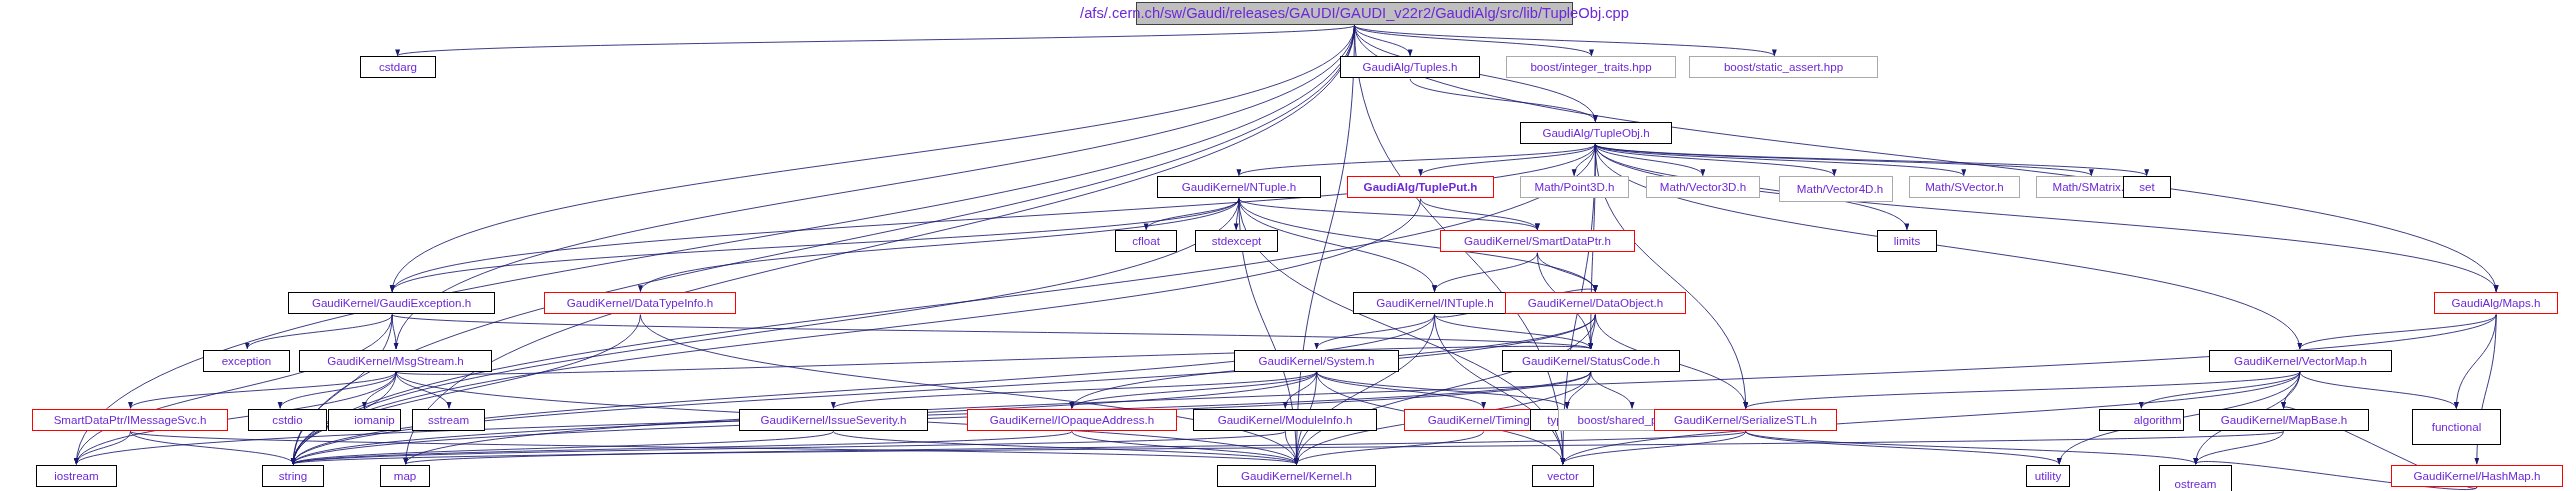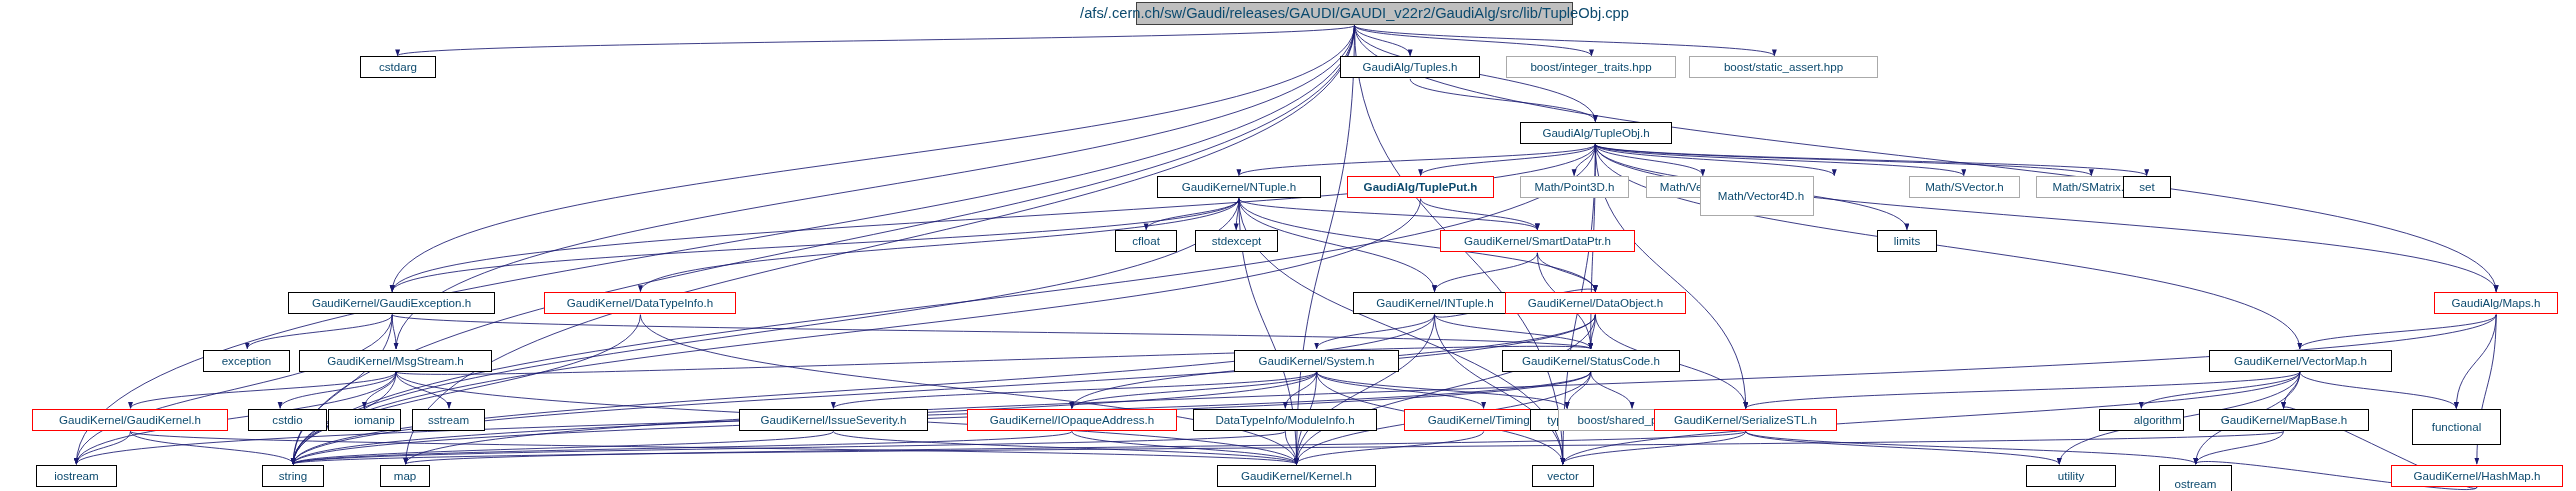--- a/index.html
+++ b/index.html
@@ -3,21 +3,21 @@
 <meta charset="utf-8">
 <style>
   html,body{margin:0;padding:0;background:#ffffff;}
   body{width:2576px;height:491px;overflow:hidden;
        font-family:"Liberation Sans","DejaVu Sans",sans-serif;}
   #graph{position:relative;width:2576px;height:491px;}
   svg.edges{position:absolute;left:0;top:0;width:2576px;height:491px;}
   .node{position:absolute;box-sizing:border-box;
         background:#ffffff;border:0.8px solid #000000;
         display:flex;align-items:center;justify-content:center;
-        color:#0c4a6e;white-space:nowrap;
+        color:#6d28d9;white-space:nowrap;
         font-size:11.6px;line-height:1;}
   .node.root{background:#bfbfbf;border:0.8px solid #404040;font-size:14.7px;}
   .node.red{border:0.8px solid #ff0000;}
   .node.gray{border:0.8px solid #aaaaaa;}
 </style>
 </head>
 <body>
 
 <div id="graph">
   <svg class="edges" viewBox="0 0 3331 635">
@@ -146,55 +146,55 @@
       <div class="node root" style="left: 1136px; top: 2.3px; width: 437px; height: 23px;">/afs/.cern.ch/sw/Gaudi/releases/GAUDI/GAUDI_v22r2/GaudiAlg/src/lib/TupleObj.cpp</div>
       <div class="node" style="left: 360px; top: 56px; width: 76px; height: 22.4px;">cstdarg</div>
       <div class="node" style="left: 1340px; top: 56px; width: 140px; height: 22.4px;">GaudiAlg/Tuples.h</div>
       <div class="node gray" style="left: 1506px; top: 56px; width: 170px; height: 22.4px;">boost/integer_traits.hpp</div>
       <div class="node gray" style="left: 1689px; top: 56px; width: 189px; height: 22.4px;">boost/static_assert.hpp</div>
       <div class="node" style="left: 1520px; top: 122px; width: 152px; height: 22.4px;">GaudiAlg/TupleObj.h</div>
       <div class="node" style="left: 1157px; top: 176px; width: 164px; height: 22.4px;">GaudiKernel/NTuple.h</div>
       <div class="node red" style="left: 1347px; top: 176px; width: 147px; height: 22.4px; font-weight: bold;">GaudiAlg/TuplePut.h</div>
       <div class="node gray" style="left: 1520px; top: 176px; width: 109px; height: 22.4px;">Math/Point3D.h</div>
       <div class="node gray" style="left: 1646px; top: 176px; width: 114px; height: 22.4px;">Math/Vector3D.h</div>
-      <div class="node gray" style="left: 1700px; top: 176px; width: 114px; height: 40px; padding-left: 8px;">Math/Vector4D.h</div>
+      <div class="node gray" style="left: 1779px; top: 176px; width: 114px; height: 26px; padding-left: 8px;">Math/Vector4D.h</div>
       <div class="node gray" style="left: 1909px; top: 176px; width: 111px; height: 22.4px;">Math/SVector.h</div>
       <div class="node gray" style="left: 2036px; top: 176px; width: 111px; height: 22.4px;">Math/SMatrix.h</div>
       <div class="node" style="left: 2123px; top: 176px; width: 48px; height: 22.4px;">set</div>
       <div class="node" style="left: 1115px; top: 230px; width: 62px; height: 22.4px;">cfloat</div>
       <div class="node" style="left: 1195px; top: 230px; width: 83px; height: 22.4px;">stdexcept</div>
       <div class="node red" style="left: 1440px; top: 230px; width: 195px; height: 22.4px;">GaudiKernel/SmartDataPtr.h</div>
       <div class="node" style="left: 1877px; top: 230px; width: 60px; height: 22.4px;">limits</div>
       <div class="node" style="left: 288px; top: 292px; width: 207px; height: 22.4px;">GaudiKernel/GaudiException.h</div>
       <div class="node red" style="left: 544px; top: 292px; width: 192px; height: 22.4px;">GaudiKernel/DataTypeInfo.h</div>
       <div class="node" style="left: 1353px; top: 292px; width: 164px; height: 22.4px;">GaudiKernel/INTuple.h</div>
       <div class="node red" style="left: 1505px; top: 292px; width: 181px; height: 22.4px;">GaudiKernel/DataObject.h</div>
       <div class="node red" style="left: 2434px; top: 292px; width: 124px; height: 22.4px;">GaudiAlg/Maps.h</div>
       <div class="node" style="left: 203px; top: 350px; width: 87px; height: 22.4px;">exception</div>
       <div class="node" style="left: 299px; top: 350px; width: 193px; height: 22.4px;">GaudiKernel/MsgStream.h</div>
       <div class="node" style="left: 1234px; top: 350px; width: 165px; height: 22.4px;">GaudiKernel/System.h</div>
       <div class="node" style="left: 1502px; top: 350px; width: 178px; height: 22.4px;">GaudiKernel/StatusCode.h</div>
       <div class="node" style="left: 2209px; top: 350px; width: 183px; height: 22.4px;">GaudiKernel/VectorMap.h</div>
-      <div class="node red" style="left: 32px; top: 409px; width: 196px; height: 22.4px;">GaudiKernel/GaudiKernel.h</div>
+      <div class="node red" style="left: 32px; top: 409px; width: 196px; height: 22.4px;">SmartDataPtr/IMessageSvc.h</div>
       <div class="node" style="left: 248px; top: 409px; width: 79px; height: 22.4px;">cstdio</div>
       <div class="node" style="left: 328px; top: 409px; width: 73px; height: 22.4px; padding-left: 20px;">iomanip</div>
       <div class="node" style="left: 412px; top: 409px; width: 73px; height: 22.4px;">sstream</div>
       <div class="node" style="left: 739px; top: 409px; width: 189px; height: 22.4px;">GaudiKernel/IssueSeverity.h</div>
       <div class="node red" style="left: 967px; top: 409px; width: 210px; height: 22.4px;">GaudiKernel/IOpaqueAddress.h</div>
-      <div class="node" style="left: 1193px; top: 409px; width: 184px; height: 22.4px;">DataTypeInfo/ModuleInfo.h</div>
+      <div class="node" style="left: 1193px; top: 409px; width: 184px; height: 22.4px;">GaudiKernel/ModuleInfo.h</div>
       <div class="node red" style="left: 1404px; top: 409px; width: 159px; height: 22.4px;">GaudiKernel/Timing.h</div>
       <div class="node" style="left: 1530px; top: 409px; width: 75px; height: 22.4px;">typeinfo</div>
       <div class="node gray" style="left: 1558px; top: 409px; width: 148px; height: 22.4px;">boost/shared_ptr.hpp</div>
       <div class="node red" style="left: 1654px; top: 409px; width: 183px; height: 22.4px;">GaudiKernel/SerializeSTL.h</div>
       <div class="node" style="left: 2099px; top: 409px; width: 85px; height: 22.4px; padding-left: 32px;">algorithm</div>
       <div class="node" style="left: 2199px; top: 409px; width: 170px; height: 22.4px;">GaudiKernel/MapBase.h</div>
       <div class="node" style="left: 2412px; top: 409px; width: 89px; height: 36px;">functional</div>
       <div class="node" style="left: 36px; top: 465px; width: 81px; height: 22.4px;">iostream</div>
       <div class="node" style="left: 262px; top: 465px; width: 62px; height: 22.4px;">string</div>
       <div class="node" style="left: 380px; top: 465px; width: 50px; height: 22.4px;">map</div>
       <div class="node" style="left: 1217px; top: 465px; width: 159px; height: 22.4px;">GaudiKernel/Kernel.h</div>
       <div class="node" style="left: 1532px; top: 465px; width: 62px; height: 22.4px;">vector</div>
-      <div class="node" style="left: 2026px; top: 465px; width: 90px; height: 22.4px; text-align: right;">utility</div>
+      <div class="node" style="left: 2026px; top: 465px; width: 44px; height: 22.4px; text-align: right;">utility</div>
       <div class="node" style="left: 2159px; top: 465px; width: 73px; height: 38px;">ostream</div>
       <div class="node red" style="left: 2391px; top: 465px; width: 172px; height: 22.4px;">GaudiKernel/HashMap.h</div>
     </div>
 </div>
 
 
 </body></html>

